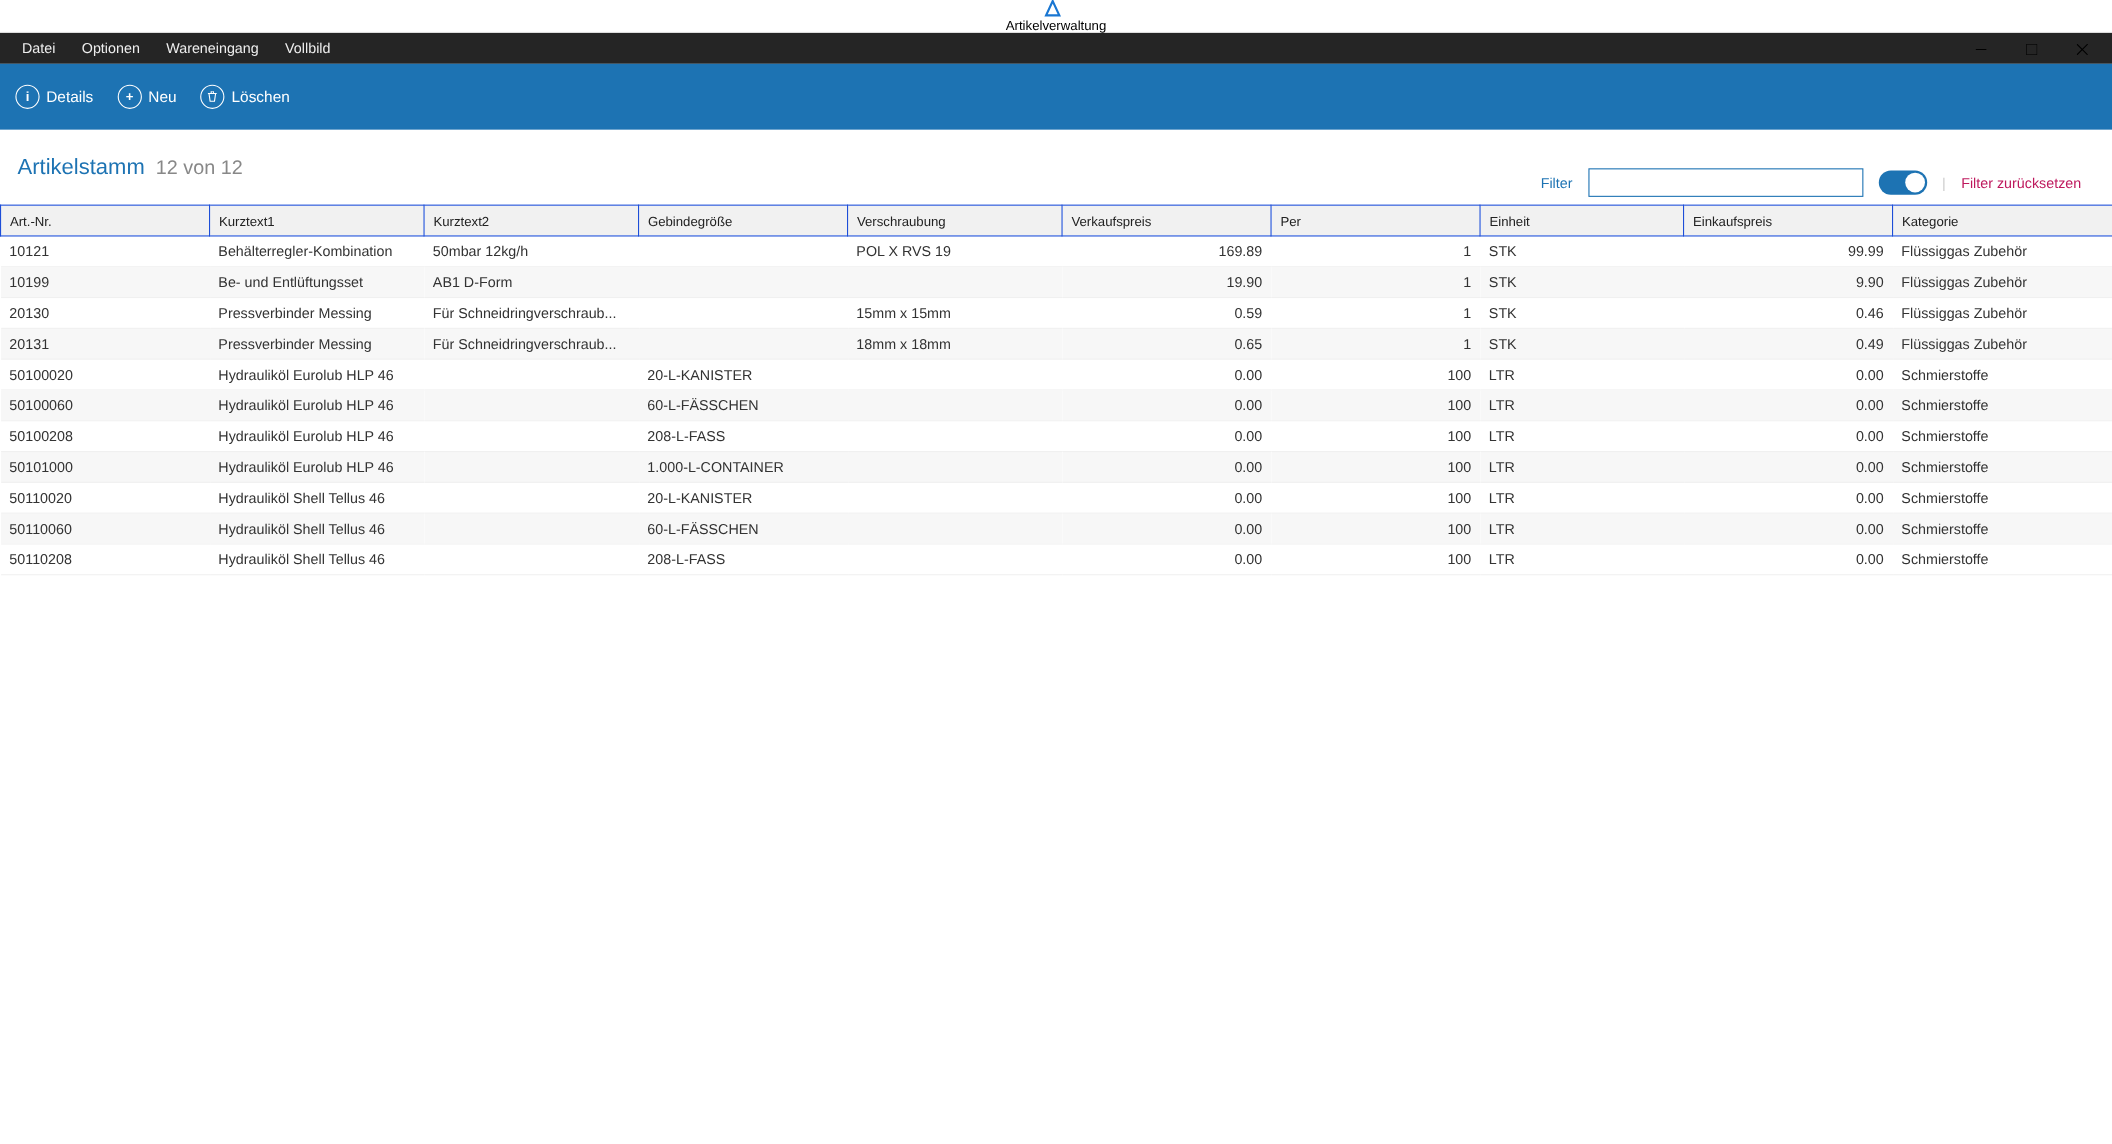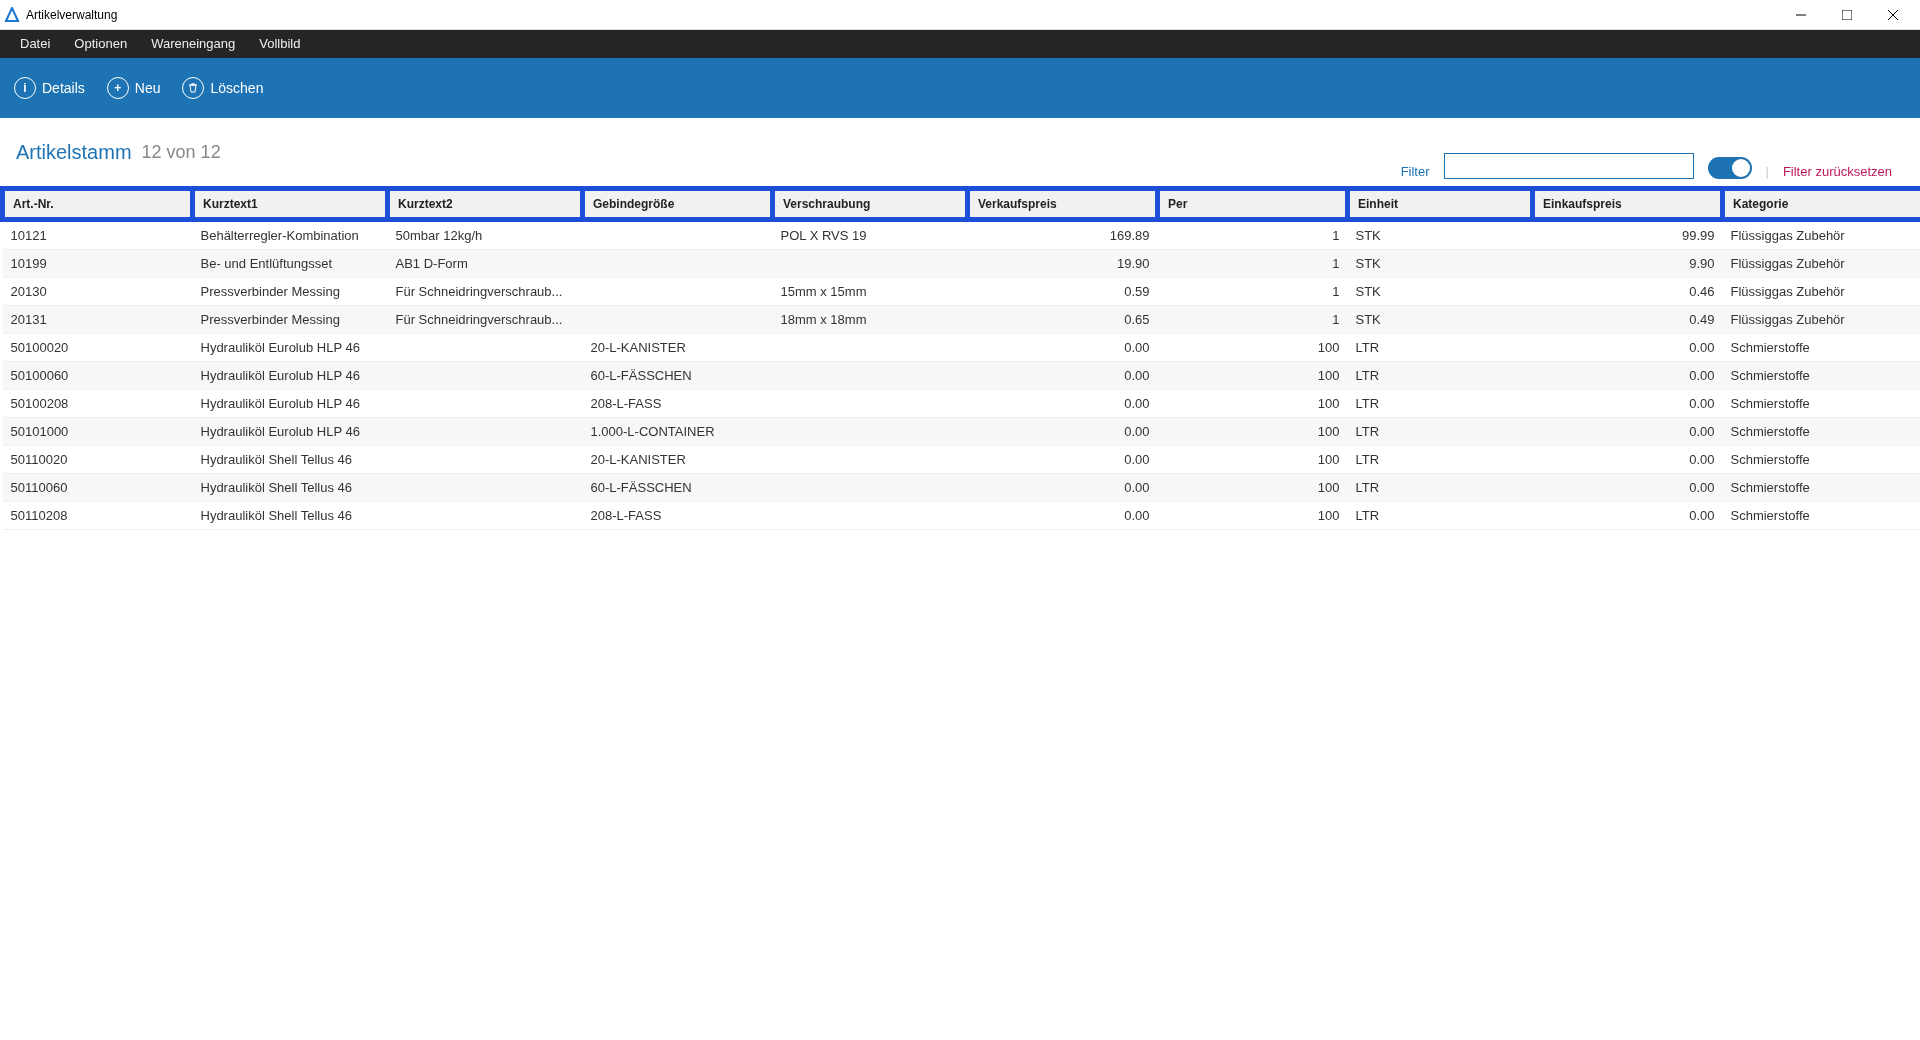--- a/index.html
+++ b/index.html
@@ -1,49 +1,49 @@
 <!DOCTYPE html>
 <html><head>
 <meta charset="utf-8">
 <style>
 * { margin:0; padding:0; box-sizing:border-box; font-family:"Segoe UI",Arial,sans-serif; }
 body { background:#fff; font-size:13px; color:#333; overflow:hidden; width:1920px; height:1040px; }
 
 
-.titlebar { height:30px; background:#fff; display:flex; align-items:center; padding:0 4px; border-bottom:1px solid #ddd; }
+.titlebar { height:30px; background:#fff; display:flex; align-items:center; padding:0 4px; border-bottom:1px solid #ddd;flex-direction:column; }
 .titlebar .app-icon { width:16px; height:16px; margin-right:6px; display:flex; align-items:center; justify-content:center; color:#1976d2; font-weight:bold; font-size:14px; }
 .titlebar .title { font-size:12px; color:#000; }
 .titlebar .win-controls { margin-left:auto; display:flex; }
 .titlebar .win-btn { width:46px; height:30px; display:flex; align-items:center; justify-content:center; cursor:pointer; }
 .titlebar .win-btn svg { width:10px; height:10px; }
 
 
 .menubar { height:28px; background:#252525; display:flex; align-items:flex-end; padding:0 8px; gap:0; }
 .menubar .menu-item { color:#eee; font-size:13px; padding:0 12px; line-height:28px; cursor:pointer; }
 
 
 .toolbar { height:60px; background:#1d73b3; display:flex; align-items:center; padding:0 14px; gap:22px; }
 .tool-btn { display:flex; align-items:center; gap:6px; color:#fff; cursor:pointer; font-size:14px; }
 .tool-btn .circ { width:22px; height:22px; border:1.5px solid #fff; border-radius:50%; display:flex; align-items:center; justify-content:center; font-size:12px; font-weight:bold; }
 
 
 .list-header { height:68px; display:flex; align-items:center; padding:0 16px; background:#fff; }
 .list-header .h-title { color:#1d73b3; font-size:20px; font-weight:400; margin-right:10px;}
 .list-header .h-count { color:#888; font-size:18px; font-weight:300;}
-.filter-area { margin-left:auto; display:flex; align-items:flex-end; gap:14px;margin-top:28px; }
+.filter-area { margin-left:auto; display:flex; align-items:center; gap:14px;margin-top:28px; }
 .filter-label { color:#1d73b3; font-size:13px; }
 .filter-input { width:250px; height:26px; border:1px solid #1d73b3; padding:2px 6px; font-size:13px; outline:none; }
 .toggle { width:44px; height:22px; background:#1d73b3; border-radius:11px; position:relative; cursor:pointer; }
 .toggle::after { content:""; position:absolute; right:2px; top:2px; width:18px; height:18px; background:#fff; border-radius:50%; }
 .sep { color:#ccc; }
 .reset-link { color:#be185d; font-size:13px; cursor:pointer; margin-right:12px;}
 
 
 .grid { width:100%; border-collapse:collapse; table-layout:fixed; }
-.grid th { background:#f1f1f1; border:5px solid #1d4ed8; text-align:left; padding:6px 8px; font-size:12px; font-weight:700; color:#222; height:28px; white-space:nowrap; overflow:hidden; text-overflow:ellipsis;}
+.grid th { background:#f1f1f1; border:1px solid #1d4ed8; text-align:left; padding:6px 8px; font-size:12px; font-weight:400; color:#222; height:28px; white-space:nowrap; overflow:hidden; text-overflow:ellipsis;}
 .grid td { border-bottom:1px solid #f0f0f0; padding:6px 8px; font-size:13px; color:#333; height:28px; white-space:nowrap; overflow:hidden; text-overflow:ellipsis;}
 .grid tr:nth-child(even) td { background:#f7f7f7; }
 .grid tr.selected td { background:#1d73b3 !important; color:#fff; }
 .num { text-align:right; }
 
 .col-art   { width:190px; }
 .col-k1    { width:195px; }
 .col-k2    { width:195px; }
 .col-geb   { width:190px; }
 .col-ver   { width:195px; }

